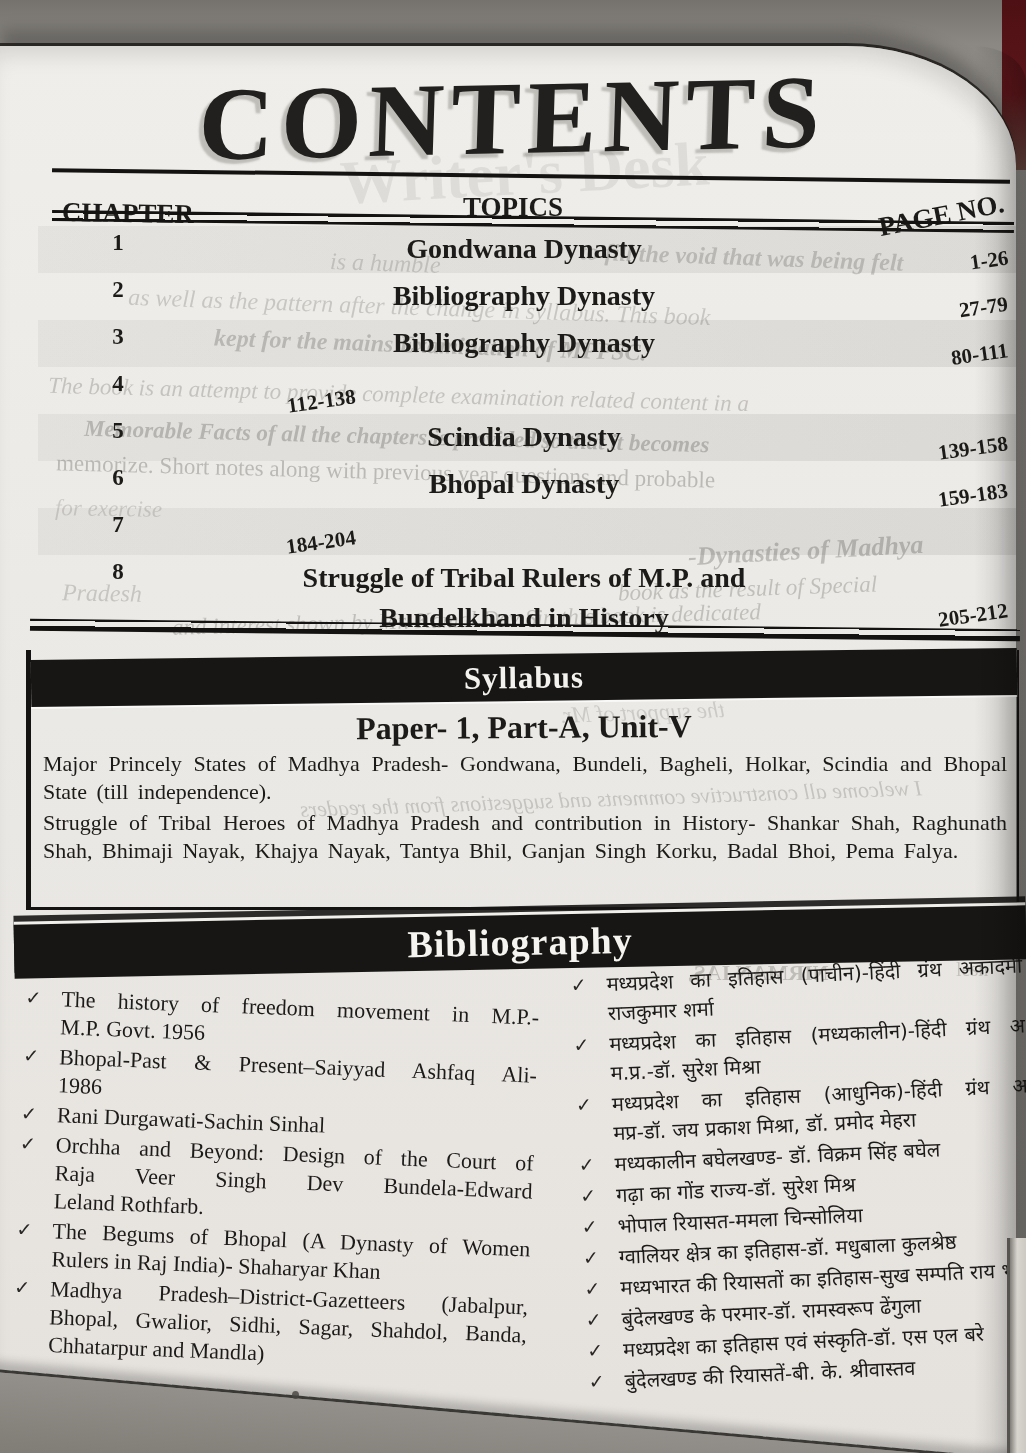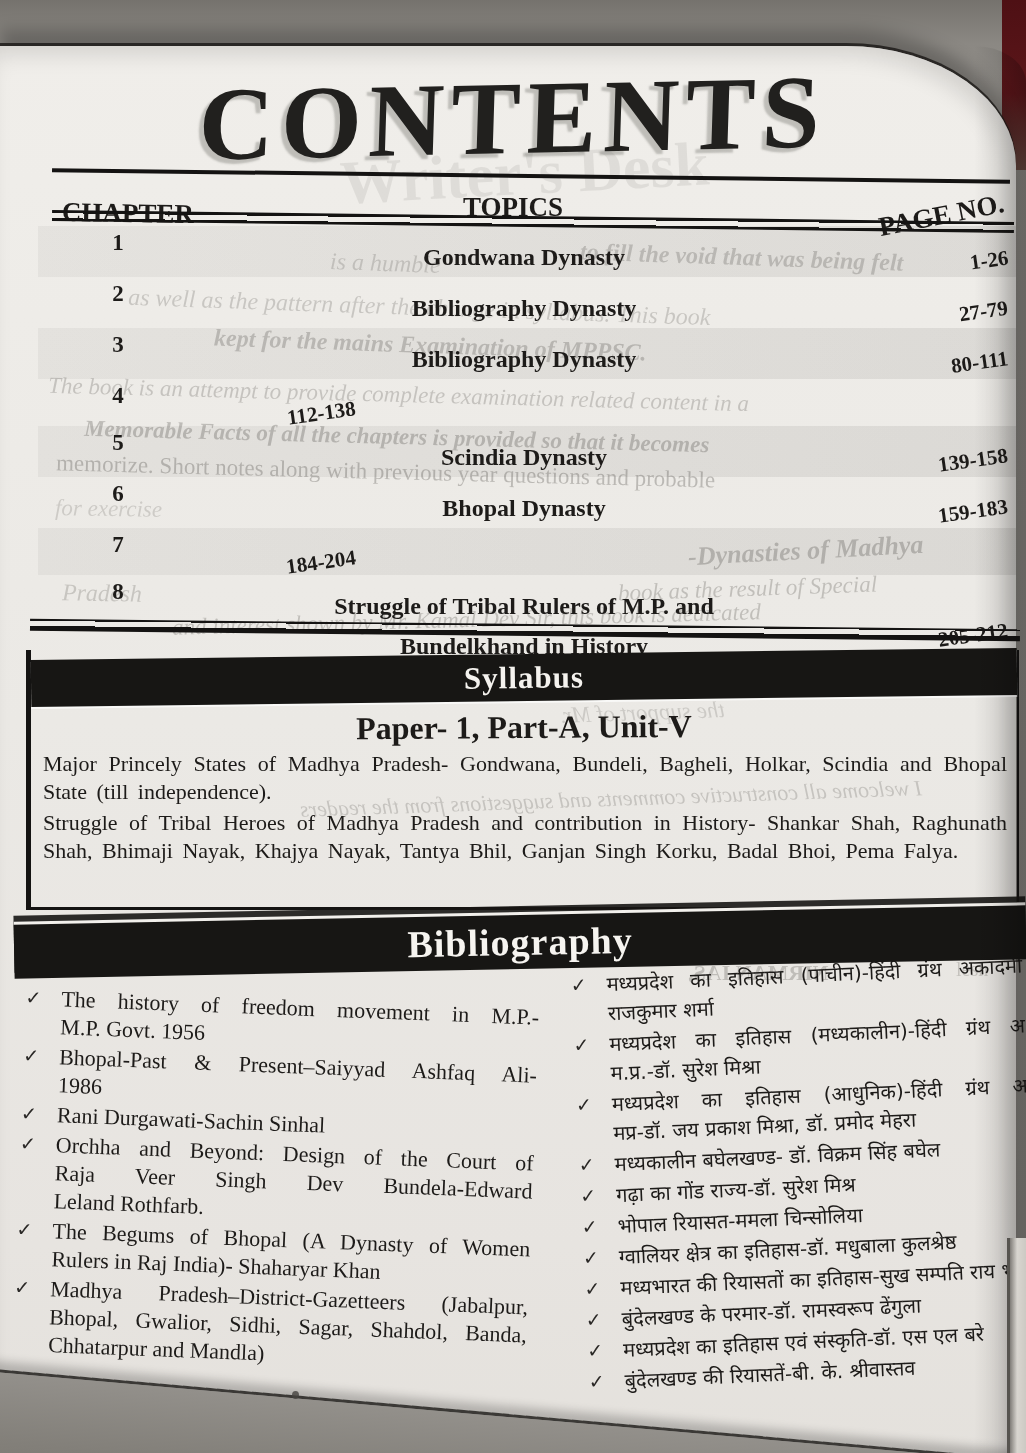--- a/index.html
+++ b/index.html
@@ -54,21 +54,21 @@
   .toc-header{position:absolute;left:0;top:192px;width:1026px;height:40px;}
   .th-chapter{position:absolute;left:62px;top:6px;font-size:27px;font-weight:bold;transform:rotate(1deg);}
   .th-topics{position:absolute;left:0;top:0;width:1026px;text-align:center;font-size:27px;font-weight:bold;}
   .th-pageno{position:absolute;left:878px;top:8px;font-size:27px;font-weight:bold;transform:rotate(-11deg);white-space:nowrap;}
 
   .toc-rows{position:absolute;left:38px;top:226px;width:978px;}
   .toc-row{display:flex;align-items:flex-start;min-height:44px;}
   .toc-row.shaded{background:linear-gradient(90deg,rgba(40,38,35,.05),rgba(40,38,35,.09));}
   .toc-row.tall{min-height:96px;}
   .toc-chapter{width:160px;text-align:center;font-size:23px;font-weight:bold;padding-top:4px;}
-  .toc-topic{flex:1;text-align:center;font-size:24px;font-weight:bold;padding-top:11px;line-height:40px;}
+  .toc-topic{flex:1;text-align:center;font-size:28px;font-weight:bold;padding-top:3px;line-height:40px;}
   .toc-pages{width:158px;text-align:right;padding-right:8px;}
   .pages-text{display:inline-block;font-size:21px;font-weight:bold;transform:rotate(-8deg);margin-top:22px;white-space:nowrap;}
   .toc-row.tall .pages-text{margin-top:48px;}
 
   
   .syllabus-box{position:absolute;left:26px;top:650px;width:986px;height:257px;
     border-left:5px solid #141312;border-bottom:3px solid #141312;border-right:2px solid #141312;}
   .syllabus-banner{margin-top:4px;height:47px;background:#17161
 4;background:#171614;transform:rotate(-.7deg);
     display:flex;align-items:center;justify-content:center;

